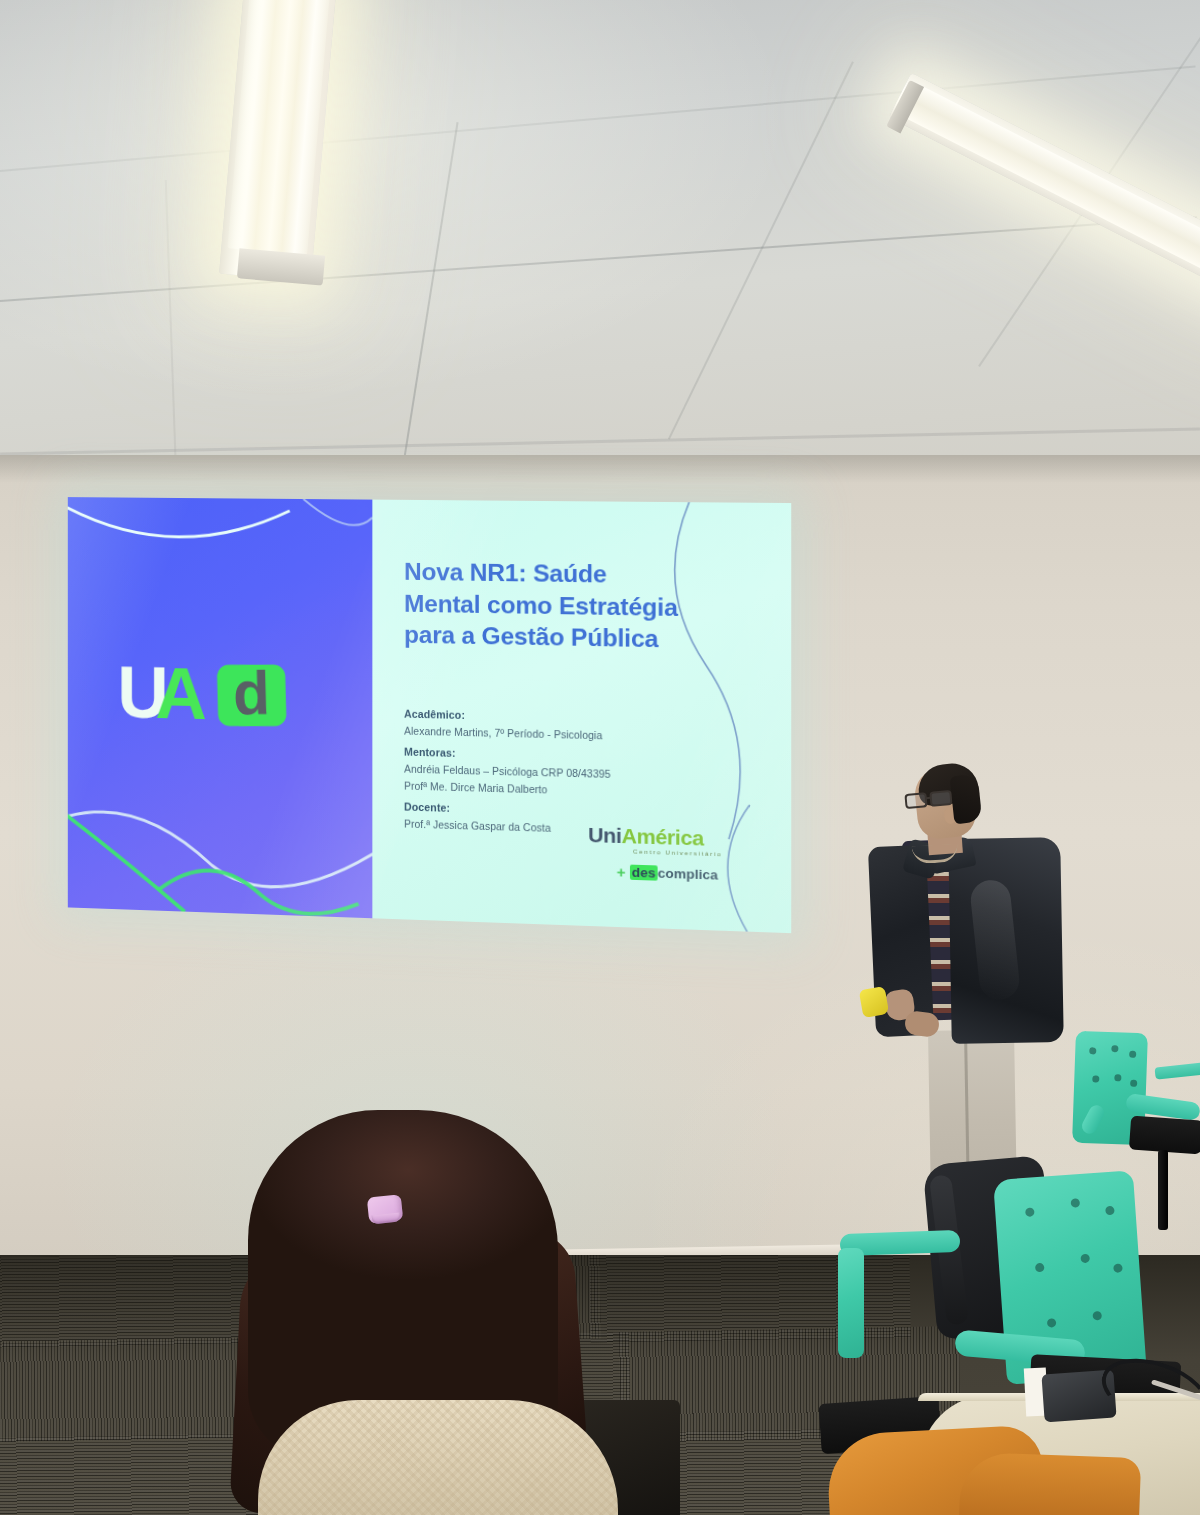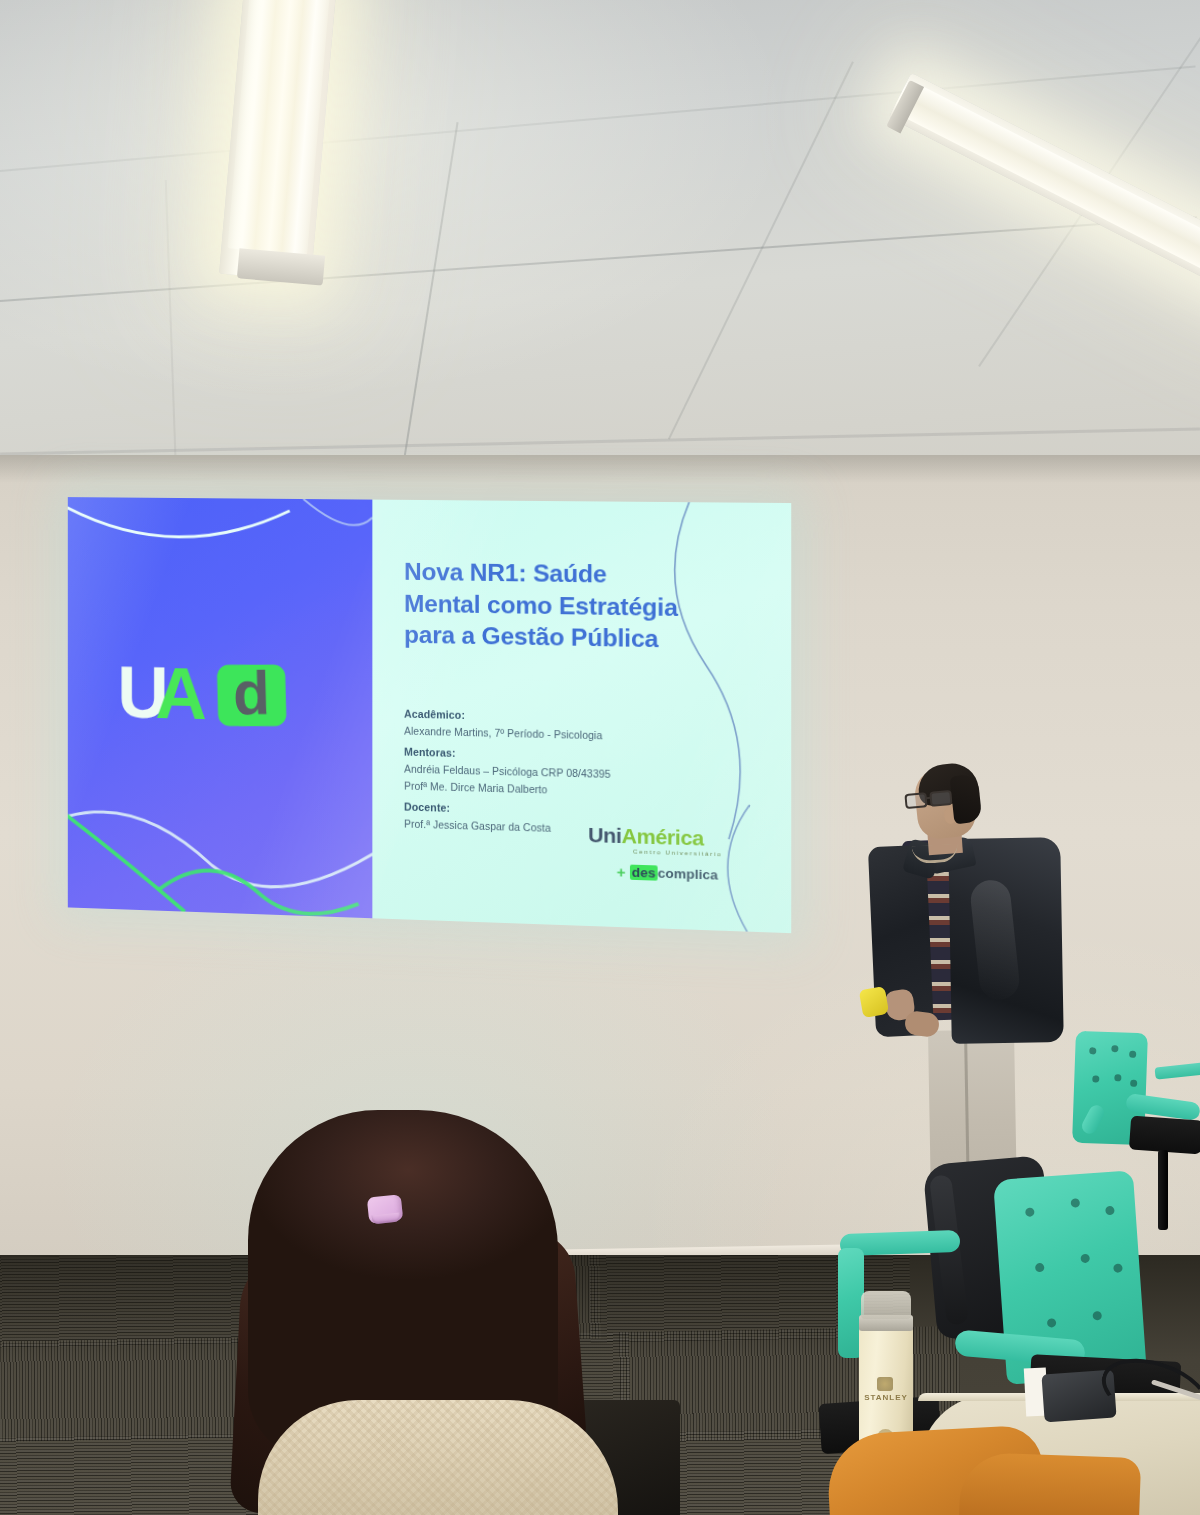--- a/index.html
+++ b/index.html
@@ -634,28 +634,20 @@
     <div class="chair-arm" style="left:955px;top:1335px;width:130px;height:26px;transform:rotate(5deg);border-radius:14px"></div>
     <div class="chair-seat" style="left:1030px;top:1358px;width:150px;height:52px;transform:rotate(3deg)"></div>
   </div>
 
   <div class="chair">
     <div class="chair-arm" style="left:840px;top:1232px;width:120px;height:22px;transform:rotate(-2deg)"></div>
     <div class="chair-back" style="left:838px;top:1248px;width:26px;height:110px;border-radius:8px"></div>
     <div class="chair-seat" style="left:820px;top:1400px;width:120px;height:50px;transform:rotate(-4deg)"></div>
   </div>
 
-  <div class="tumbler">
-    <div class="tumbler-body"></div>
-    <div class="tumbler-band"></div>
-    <div class="tumbler-lid"></div>
-    <div class="tumbler-mark"></div>
-    <div class="tumbler-logo">STANLEY</div>
-    <div class="tumbler-seal"></div>
-  </div>
 
   <div class="table"></div>
   <div class="table-edge"></div>
   <div class="tbl-paper"></div>
   <div class="tbl-device"></div>
   <div class="tbl-cable"></div>
   <div class="tbl-cable2"></div>
 
   <div class="orange-bag"></div>
   <div class="orange-bag2"></div>

